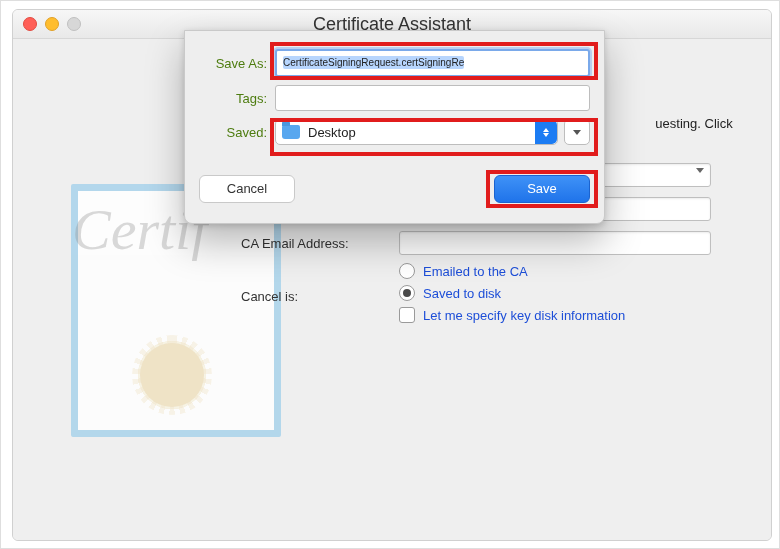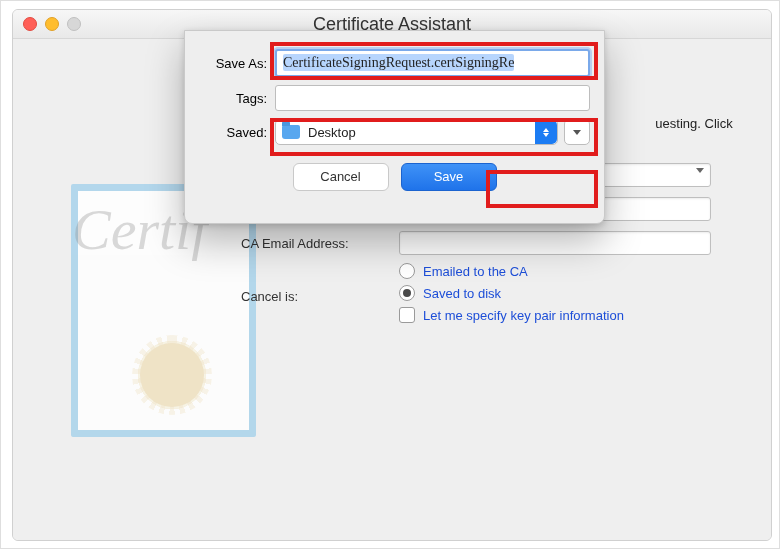--- a/index.html
+++ b/index.html
@@ -54,21 +54,21 @@
 
   .main-body {
     position: relative;
     width: 100%; height: calc(100% - 28px);
     background: #efefef;
   }
 
   .cert-art {
     position: absolute;
     left: 58px; top: 145px;
-    width: 185px; height: 253px;
+    width: 210px; height: 253px;
     background: #fff;
     border: 7px solid #A9D3EB;
     box-sizing: border-box;
     border-radius: 2px;
     opacity: 0.85;
   }
   .cert-art .script {
     position: absolute;
     left: -6px; top: 14px;
     font-family: "Snell Roundhand", "Apple Chancery", cursive;
@@ -192,32 +192,31 @@
     align-items:center;
     margin-top:8px;
     padding:0 14px;
   }
   .sheet .srow:first-child { margin-top:18px; }
   .sheet label.sl {
     width:68px;
     text-align:right;
     padding-right:8px;
     font-size:13px;
-    color:#000000;
+    color:#4d7c0f;
   }
   .sheet .sinput {
     flex:1;
     height:24px;
     border:1px solid #bdbdbd;
     border-radius:3px;
     background:#fff;
     padding:0 6px;
     line-height:24px;
-    font-size:14px;
-    font-family:Liberation Serif, serif;
+    font-size:10px;
   }
   .sheet .sinput.selected {
     border:2px solid #7aa9ea;
     box-shadow:0 0 0 2px rgba(90,150,240,.35);
   }
   .sheet .sinput.selected span {
     background:#b7d5fd;
     border-radius:2px;
     padding:1px 0;
   }
@@ -272,24 +271,24 @@
   }
   .expand-btn .chev{
     width:0;height:0;
     border-left:4px solid transparent;
     border-right:4px solid transparent;
     border-top:5px solid #555;
   }
 
   .sheet .buttons {
     display:flex;
-    justify-content:center;
+    justify-content:space-between;
     gap:12px;
     padding:0 14px;
-    margin-top:18px;
+    margin-top:30px;
   }
   .mac-btn {
     width:94px;height:26px;
     border-radius:6px;
     font-size:13px;
     text-align:center;
     line-height:26px;
     border:1px solid #c9c9c9;
     background:#fff;
     color:#333;
@@ -366,21 +365,21 @@
             <div class="radio-item">
               <div class="radio"></div>
               <span>Emailed to the CA</span>
             </div>
             <div class="radio-item">
               <div class="radio checked"></div>
               <span>Saved to disk</span>
             </div>
             <div class="check-item">
               <div class="check"></div>
-              <span>Let me specify key pair information</span>
+              <span>Let me specify key disk information</span>
             </div>
           </div>
         </div>
       </div>
 
     </div>
   </div>
 
   <div class="sheet">
     <div class="srow">

